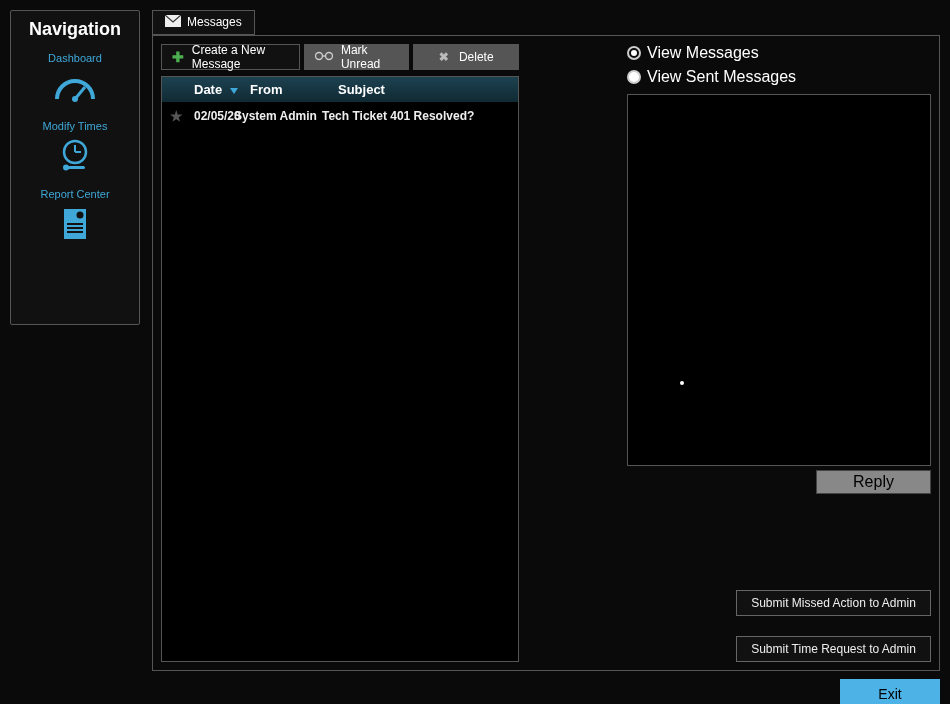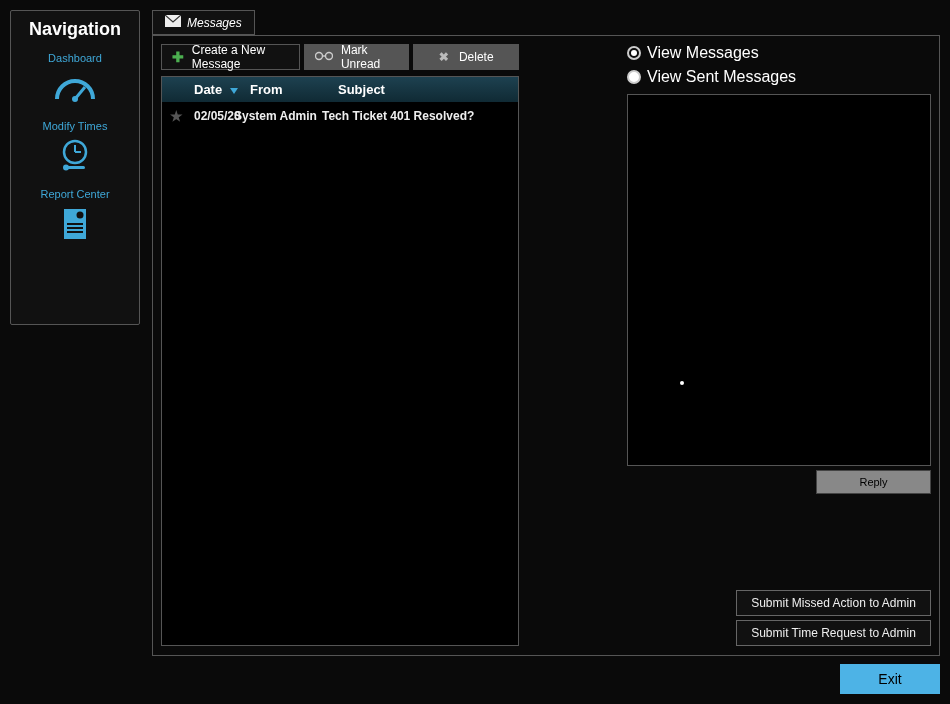--- a/index.html
+++ b/index.html
@@ -57,24 +57,23 @@
 .tabs {
   display: flex;
   margin-bottom: 0;
 }
 .tab {
   border: 1px solid #555;
   background: #111;
   padding: 4px 12px;
   font-size: 12px;
   display: flex;
-  align-items: flex-end;
+  align-items: flex-start;
   gap: 6px;
   cursor: pointer;
-  font-style: italic;
 }
 .content-box {
   border: 1px solid #555;
   flex: 1;
   padding: 8px;
   position: relative;
   display: flex;
   flex-direction: column;
 }
 .top-area {
@@ -180,33 +179,33 @@
 .reply-row {
   display:flex;
   justify-content:flex-end;
   margin-top:4px;
 }
 .reply-btn {
   width: 115px;
   height: 24px;
   background:#888;
   border:1px solid #444;
-  font-size:11px;
+  font-size:16px;
   display:flex;
   align-items:center;
   justify-content:center;
   cursor:pointer;
   color:#000;
 }
 .submit-area {
   margin-top:auto;
   display:flex;
   flex-direction:column;
   align-items:flex-end;
-  gap:4px;
+  gap:20px;
   padding-top: 96px;
 }
 .submit-btn {
   width:195px;
   height:26px;
   border:1px solid #666;
   background:#111;
   color:#eee;
   font-size:12px;
   display:flex;

